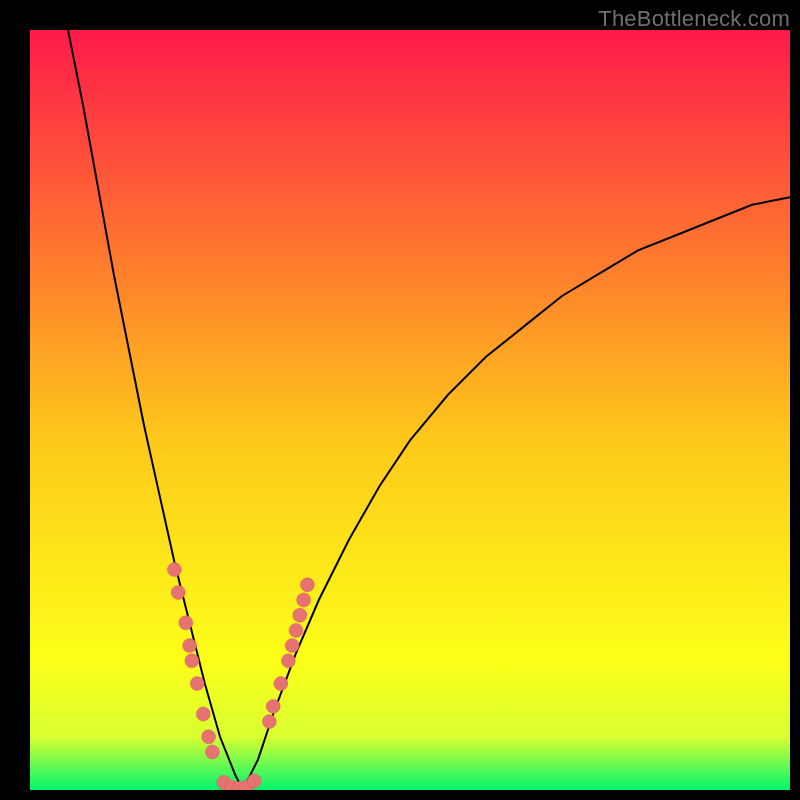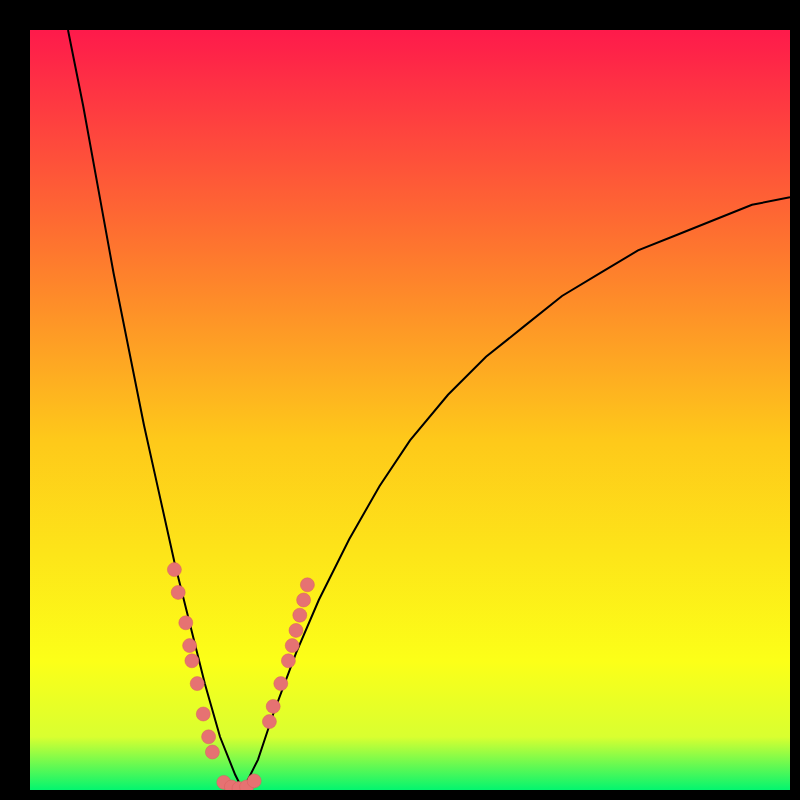--- a/index.html
+++ b/index.html
@@ -87,13 +87,14 @@
           <circle cx="277.4" cy="554.8" r="7" class="dot" style="fill: rgb(230, 114, 114);"></circle>
           <circle cx="193.8" cy="752.4" r="7" class="dot" style="fill: rgb(230, 114, 114);"></circle>
           <circle cx="201.4" cy="756.96" r="7" class="dot" style="fill: rgb(230, 114, 114);"></circle>
           <circle cx="209.00000000000003" cy="758.48" r="7" class="dot" style="fill: rgb(230, 114, 114);"></circle>
           <circle cx="216.6" cy="756.96" r="7" class="dot" style="fill: rgb(230, 114, 114);"></circle>
           <circle cx="224.2" cy="750.88" r="7" class="dot" style="fill: rgb(230, 114, 114);"></circle>
         </g>
     </svg>
   </div>
 
+  <div class="watermark">TheBottleneck.com</div>
 </div>
 
 </body></html>

